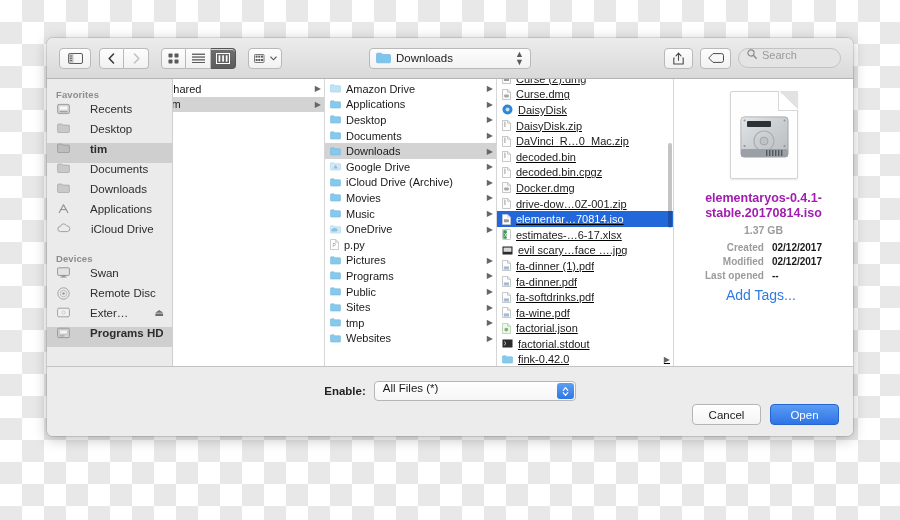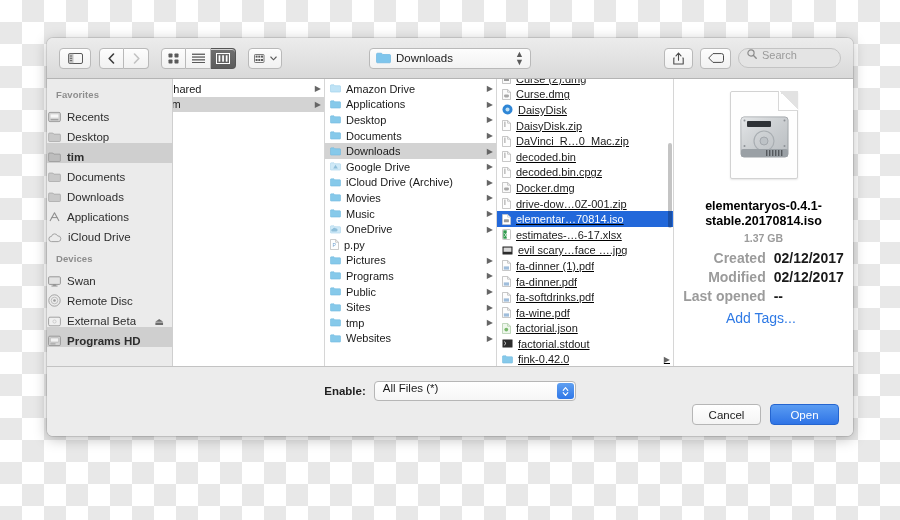--- a/index.html
+++ b/index.html
@@ -92,22 +92,22 @@
     border-right:1px solid #cfcfcf;
     padding-top:6px;
     font-size:11.5px;
     overflow:hidden;
   }
   .sb-header {
     font-size:9.5px; color:#8d8d8d; font-weight:bold;
     padding:4px 0 3px 9px; letter-spacing:0.1px;
   }
   .sb-item {
-    height:20px; display:flex; align-items:flex-end; gap:6px;
-    padding-left:1px; color:#2d2d2d; cursor:default;
+    height:20px; display:flex; align-items:flex-start; gap:20px;
+    padding-left:10px; color:#2d2d2d; cursor:default;
   }
   .sb-item.sel { background:#cfcfcf; font-weight:bold; }
   .sb-item .lbl { white-space:nowrap; overflow:hidden; text-overflow:ellipsis; }
   .sb-item .eject { margin-left:auto; margin-right:8px; color:#6c6c6c; font-size:10px; }
 
   .col {
     border-right:1px solid #d6d6d6;
     overflow:hidden;
     background:#fff;
     position:relative;
@@ -156,26 +156,26 @@
   .doc-icon .fold {
     position:absolute; right:-1px; top:-1px;
     width:20px; height:20px;
     background:linear-gradient(225deg,#e2e2e2 50%, #ffffff 50%);
     border-left:1px solid #d8d8d8; border-bottom:1px solid #d8d8d8;
   }
   .doc-icon .hd {
     position:absolute; left:9px; top:24px; width:49px; height:42px;
   }
   .pv-name {
-    margin-top:20px; width:152px; text-align:center;
-    font-size:12.5px; font-weight:bold; color:#000000;
+    margin-top:12px; width:152px; text-align:center;
+    font-size:12.5px; font-weight:bold; color:#a21caf;
     line-height:15px; word-break:break-word;
   }
   .pv-size { margin-top:3px; font-size:10.5px; color:#9b9b9b; font-weight:bold; }
-  .pv-table { margin-top:3px; font-size:14px; }
+  .pv-table { margin-top:3px; font-size:10px; }
   .pv-table tr td { padding:0.5px 0; vertical-align:top; }
   .pv-table td.k { color:#9b9b9b; text-align:right; padding-right:6px; white-space:nowrap; font-weight:bold; }
   .pv-table td.v { color:#1a1a1a; font-weight:bold; white-space:nowrap; }
   .pv-tags { margin-top:4px; font-size:14px; color:#2f7ae5; padding-left:52px; align-self:flex-start; }
 
   
   .footer {
     flex:0 0 70px; height:70px;
     background:#ececec;
     border-top:1px solid #c3c3c3;

